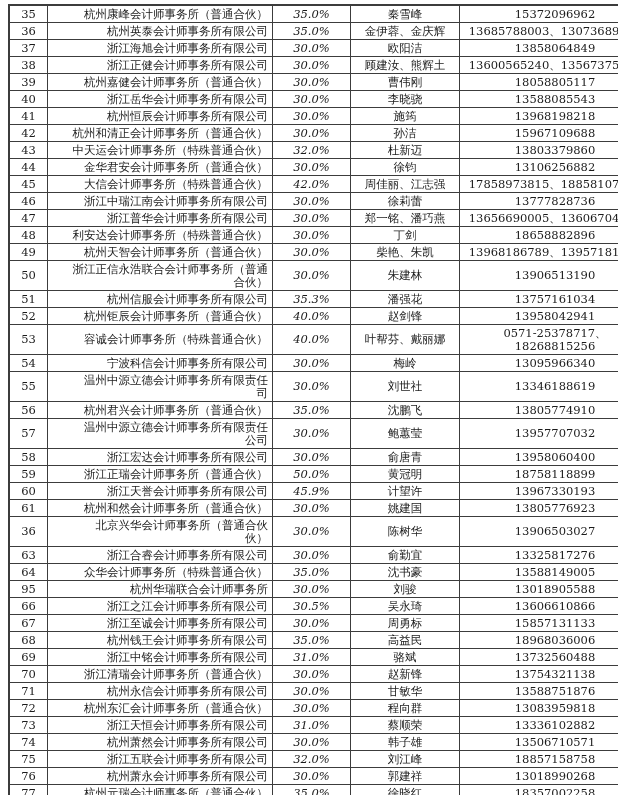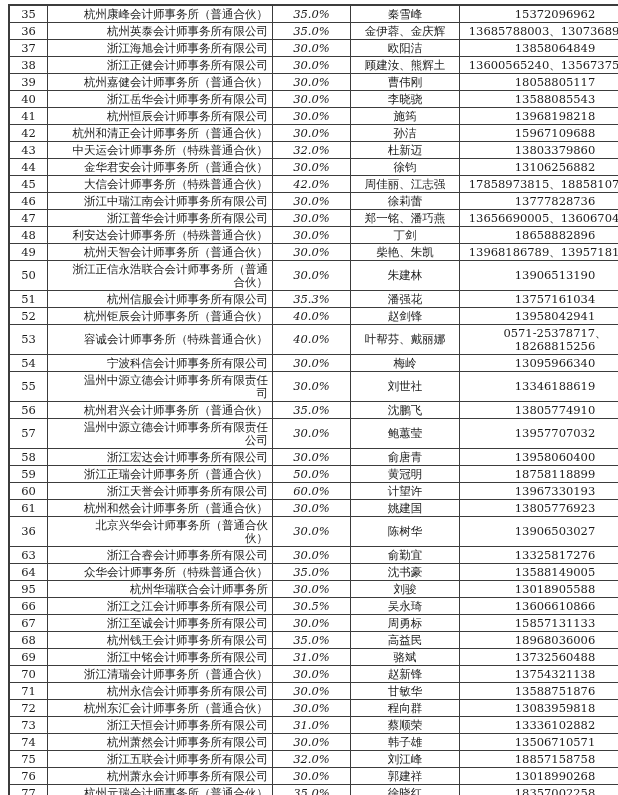--- a/index.html
+++ b/index.html
@@ -218,21 +218,21 @@
         <tr>
           <td class="c-no">59</td>
           <td class="c-firm">浙江正瑞会计师事务所（普通合伙）</td>
           <td class="c-pct">50.0%</td>
           <td class="c-contact">黄冠明</td>
           <td class="c-phone">18758118899</td>
         </tr>
         <tr>
           <td class="c-no">60</td>
           <td class="c-firm">浙江天誉会计师事务所有限公司</td>
-          <td class="c-pct">60.0%</td>
+          <td class="c-pct">45.9%</td>
           <td class="c-contact">计望许</td>
           <td class="c-phone">13967330193</td>
         </tr>
         <tr>
           <td class="c-no">61</td>
           <td class="c-firm">杭州和然会计师事务所（普通合伙）</td>
           <td class="c-pct">30.0%</td>
           <td class="c-contact">姚建国</td>
           <td class="c-phone">13805776923</td>
         </tr>

